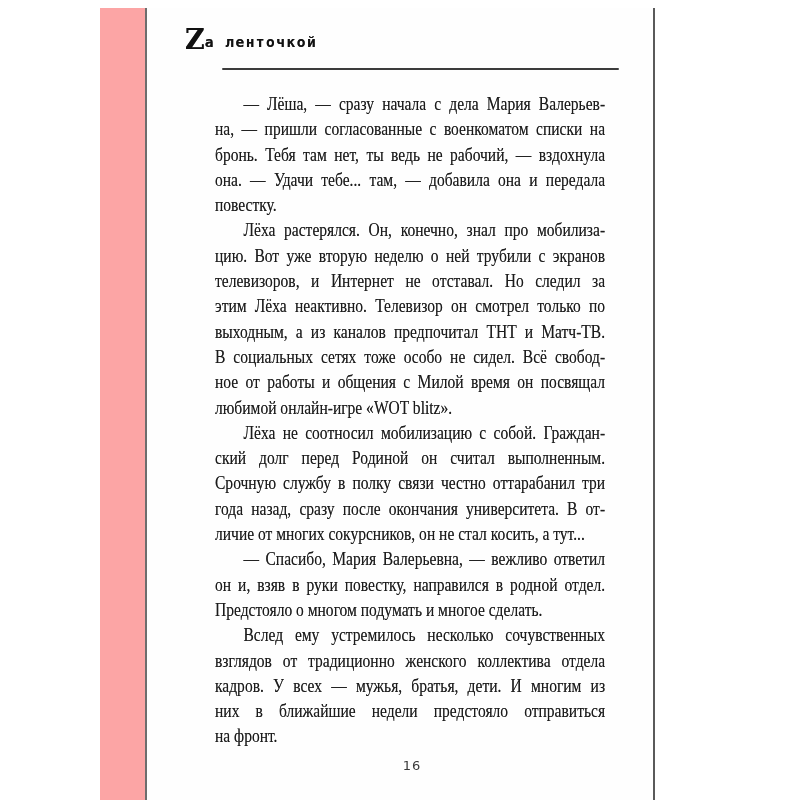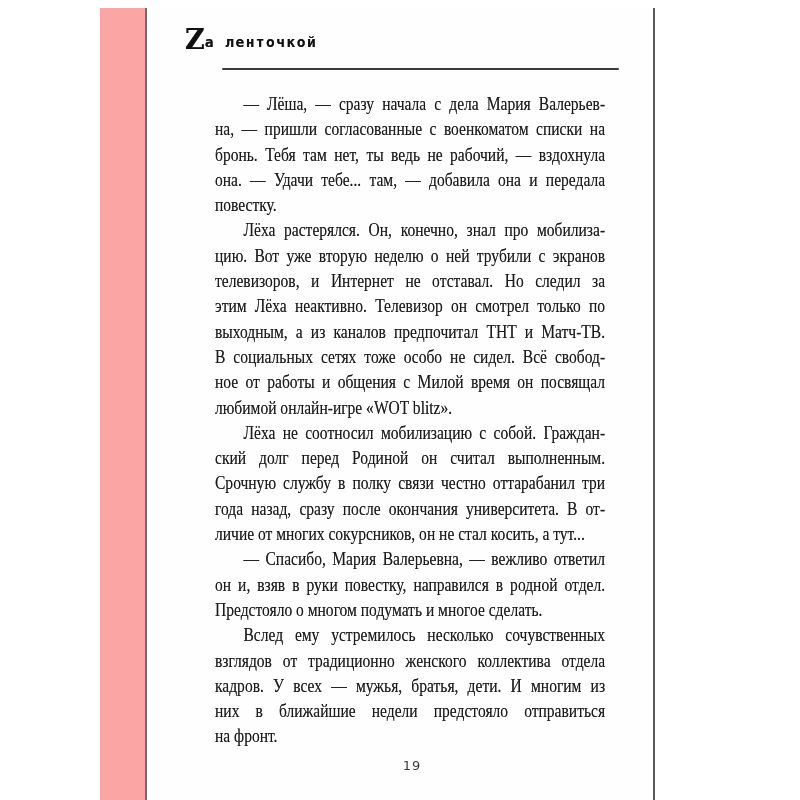--- a/index.html
+++ b/index.html
@@ -103,16 +103,16 @@
         </div>
         <div class="para">
           <div class="line first">Вслед ему устремилось несколько сочувственных</div>
           <div class="line">взглядов от традиционно женского коллектива отдела</div>
           <div class="line">кадров. У всех — мужья, братья, дети. И многим из</div>
           <div class="line">них в ближайшие недели предстояло отправиться</div>
           <div class="line last">на фронт.</div>
         </div>
       </div>
 
-    <div class="pageno">19</div>
+    <div class="pageno">16</div>
 
   </div>
 </div>
 
 </body></html>

